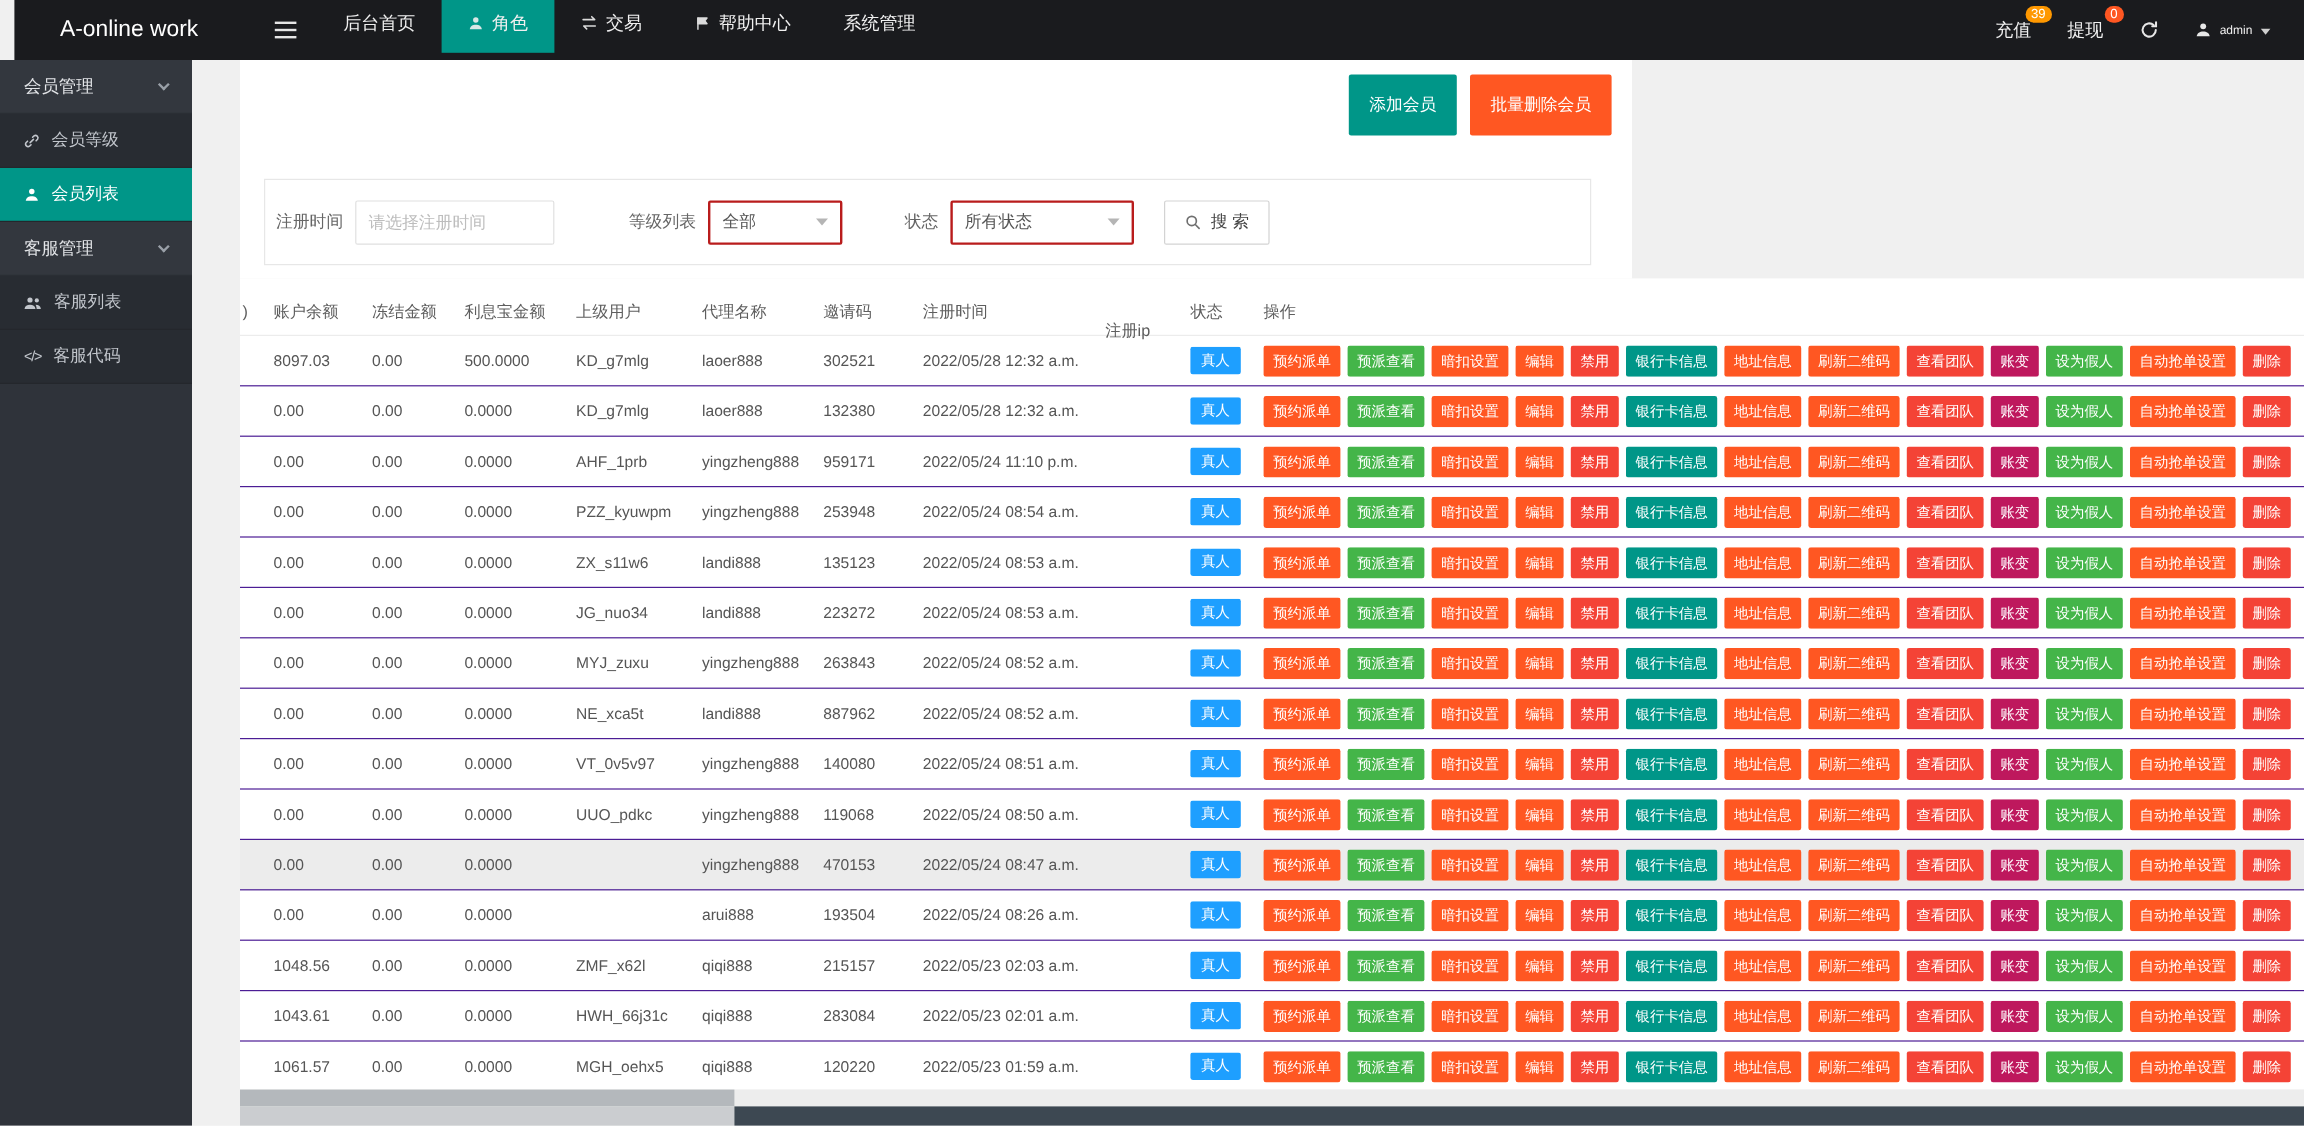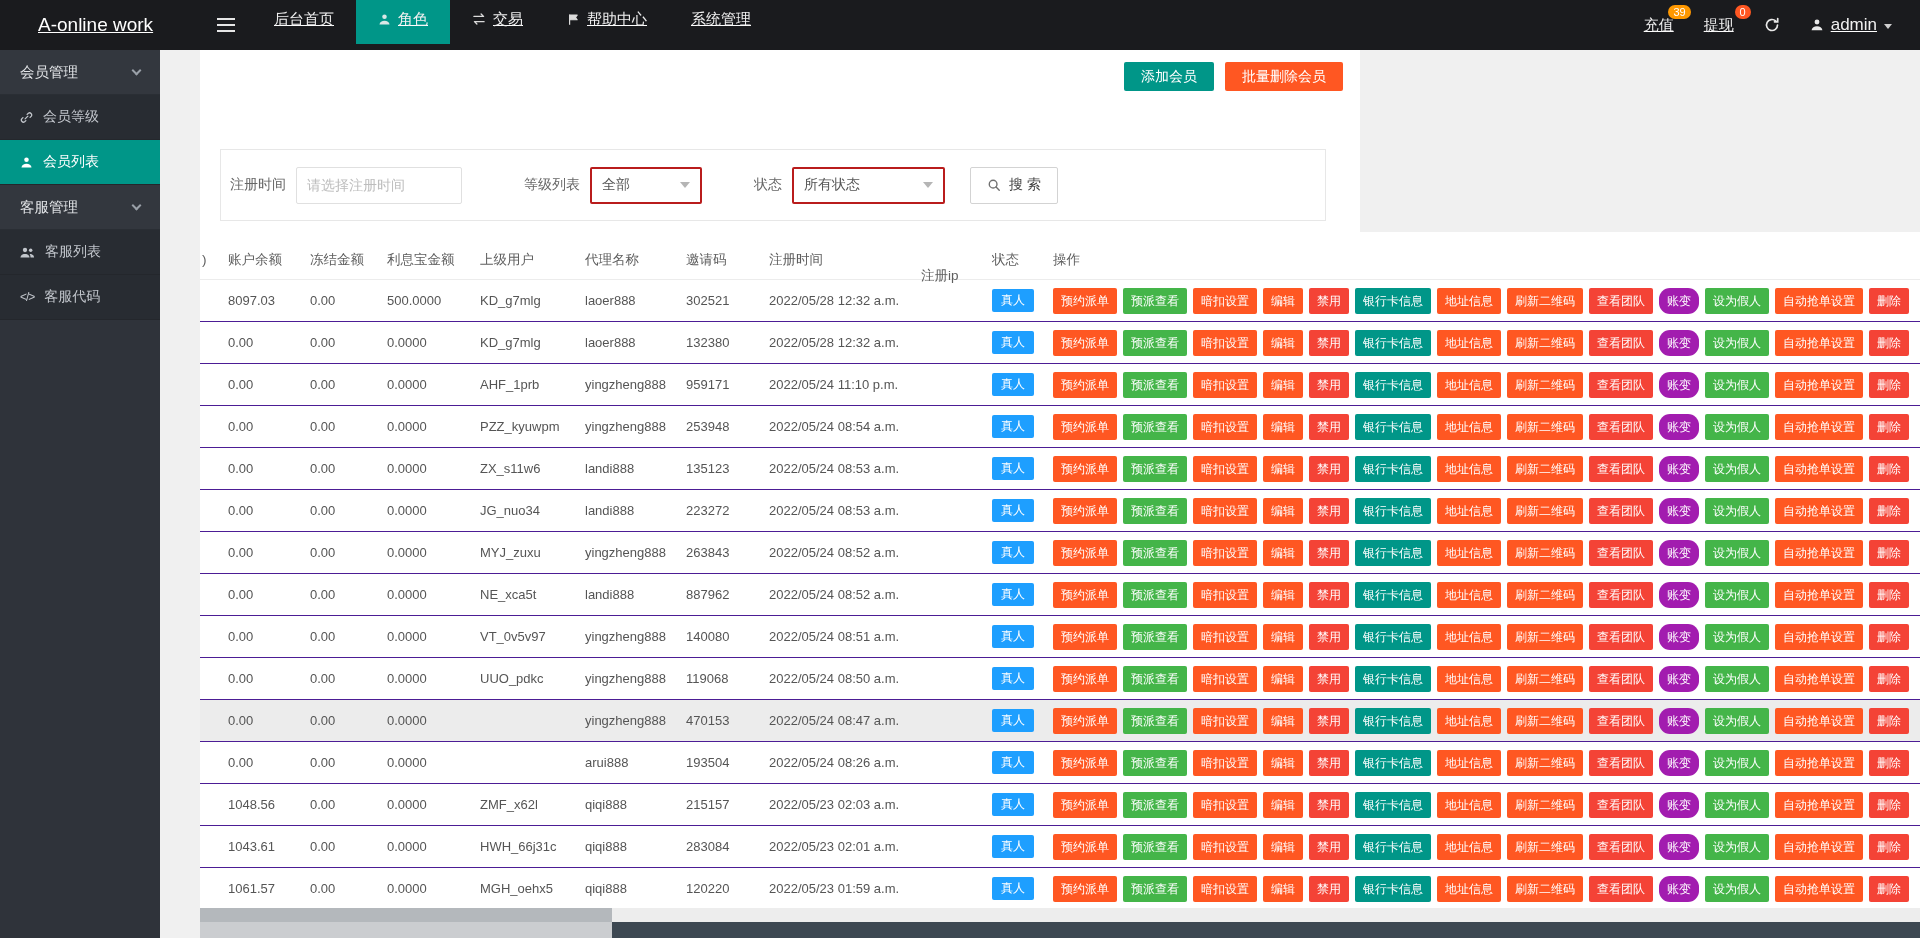--- a/index.html
+++ b/index.html
@@ -1,46 +1,46 @@
 <!DOCTYPE html>
 <html><head>
 <meta charset="utf-8">
 <style>
   * { margin:0; padding:0; box-sizing:border-box; }
   html,body { width:1920px; height:938px; overflow:hidden; font-family:"Liberation Sans", sans-serif; background:#f0f0f0; }
 
   
-  .topbar { position:absolute; top:0; left:0; right:0; height:50px; background:#1a1b1e; display:flex; align-items:center; color:#fff; z-index:20;text-decoration:underline; }
+  .topbar { position:absolute; top:0; left:12px; right:0; height:50px; background:#1a1b1e; display:flex; align-items:center; color:#fff; z-index:20; }
   .brand { width:200px; padding-left:38px; font-size:19px; color:#ffffff; }
   .hamburger { width:52px; height:50px; display:flex; flex-direction:column; justify-content:center; align-items:center; gap:4px; cursor:pointer; }
   .hamburger i { display:block; width:18px; height:2px; background:#e6e6e6; }
   .topnav { display:flex; height:62px; }
   .nav-item { height:50px; padding:0 22px; display:flex; align-items:center; gap:7px; font-size:15px; color:#f0f0f0; cursor:pointer; }
   .nav-item.active { background:#009688; }
   .nav-item svg { opacity:.9; }
   .top-right { margin-left:auto; display:flex; align-items:center; gap:30px; padding-right:28px; }
   .top-link { position:relative; font-size:15px; color:#f0f0f0; cursor:pointer; }
   .tbadge { position:absolute; top:-11px; right:-17px; color:#fff; font-size:11px; line-height:12px; padding:1px 5px; border-radius:8px; }
   .top-icon { display:flex; align-items:center; color:#e8e8e8; cursor:pointer; }
-  .top-user { display:flex; align-items:center; gap:7px; font-size:17px; color:#f0f0f0; cursor:pointer; }
+  .top-user { display:flex; align-items:center; gap:7px; font-size:10px; color:#f0f0f0; cursor:pointer; }
   .caret { width:0; height:0; border-left:4px solid transparent; border-right:4px solid transparent; border-top:5px solid #cfcfcf; margin-top:2px; }
 
   
   .sidebar { position:absolute; top:50px; left:0; bottom:0; width:160px; background:#2f333a; z-index:10; }
   .side-group { height:45px; display:flex; align-items:center; justify-content:space-between; padding:0 20px; color:#e3e5e8; font-size:14.5px; background:#33373e; cursor:pointer; border-bottom:1px solid #2a2e34; }
   .side-item { height:45px; display:flex; align-items:center; gap:10px; padding:0 20px; color:#c2c6cc; font-size:14px; background:#282c32; cursor:pointer; border-bottom:1px solid #24272c; }
   .side-item.active { background:#009688; color:#fff; }
   .side-item .icode { font-size:12px; letter-spacing:-1px; }
   .chev { width:7px; height:7px; border-right:2px solid #9aa0a8; border-bottom:2px solid #9aa0a8; transform:rotate(45deg); margin-top:-3px; }
 
   
   .content { position:absolute; left:200px; top:50px; right:0; bottom:0; background:#f0f0f0; }
   .topcard { position:absolute; left:0; top:0; width:1160px; height:182px; background:#fff; }
   .page-actions { position:absolute; top:12px; right:17px; display:flex; gap:11px; }
-  .btn { height:29px; padding:0 17px; border:none; border-radius:2px; color:#fff; font-size:14px; cursor:pointer; font-family:Liberation Sans, sans-serif; }
+  .btn { height:51px; padding:0 17px; border:none; border-radius:2px; color:#fff; font-size:14px; cursor:pointer; font-family:Liberation Sans, sans-serif; }
   .btn-add { background:#009688; }
   .btn-batch { background:#ff5722; }
 
   .filterbox { position:absolute; left:20px; top:99px; width:1106px; height:72px; background:#fff; border:1px solid #e7e7e7; display:flex; align-items:center; padding-left:9px; }
   .flabel { font-size:14px; color:#666; margin-right:10px; white-space:nowrap; }
   .finput { width:166px; height:37px; border:1px solid #e0e0e0; border-radius:2px; padding:0 10px; font-size:14px; color:#0f172a; font-family:inherit; outline:none; }
   .finput::placeholder { color:#bdbdbd; }
   .fselect { height:37px; border:2px solid #b91c1c; border-radius:2px; background:#fff; display:flex; align-items:center; justify-content:space-between; padding:0 10px; font-size:14px; color:#555; cursor:pointer; }
   .sel-level { width:112px; }
   .sel-status { width:153px; }
@@ -55,21 +55,21 @@
   .trow { display:flex; align-items:center; height:42px; font-size:13px; color:#555; border-bottom:1px solid #4c1d95; }
   .trow.hl { background:#ececec; }
   .cell { padding-left:10px; white-space:nowrap; overflow:hidden; }
   .c0 { width:18px; padding-left:2px; }
   .c1 { width:82px; } .c2 { width:77px; } .c3 { width:93px; } .c4 { width:105px; }
   .c5 { width:101px; } .c6 { width:83px; } .c7 { width:152px; } .c8 { width:71px;margin-top:32px; }
   .c9 { width:61px; } .c10 { flex:1; }
   .badge-real { display:inline-block; background:#1e9fff; color:#fff; font-size:12px; padding:3px 9px; border-radius:2px; }
   .abtn { display:inline-block; height:26px; line-height:26px; padding:0 8px; margin-right:6px; border:none; border-radius:2px; color:#fff; font-size:12px; cursor:pointer; white-space:nowrap; font-family:inherit; }
   .v-orange { background:#ff5722; } .v-green { background:#44b549; } .v-red { background:#f44336; }
-  .v-teal { background:#009688; } .v-blue { background:#a21caf;border-radius:11px; }
+  .v-teal { background:#009688; } .v-blue { background:#be185d; }
 
   
   .hscroll { position:absolute; left:0; right:0; bottom:16px; height:14px; background:#ededed; }
   .hthumb { width:412px; height:100%; background:#b4b8bc; cursor:pointer; }
   .bstrip { position:absolute; left:0; right:0; bottom:0; height:16px; display:flex; }
   .bs-left { width:412px; background:#cbcdd0; }
   .bs-right { flex:1; background:#3d4852; }
 </style>
 </head>
 <body>

